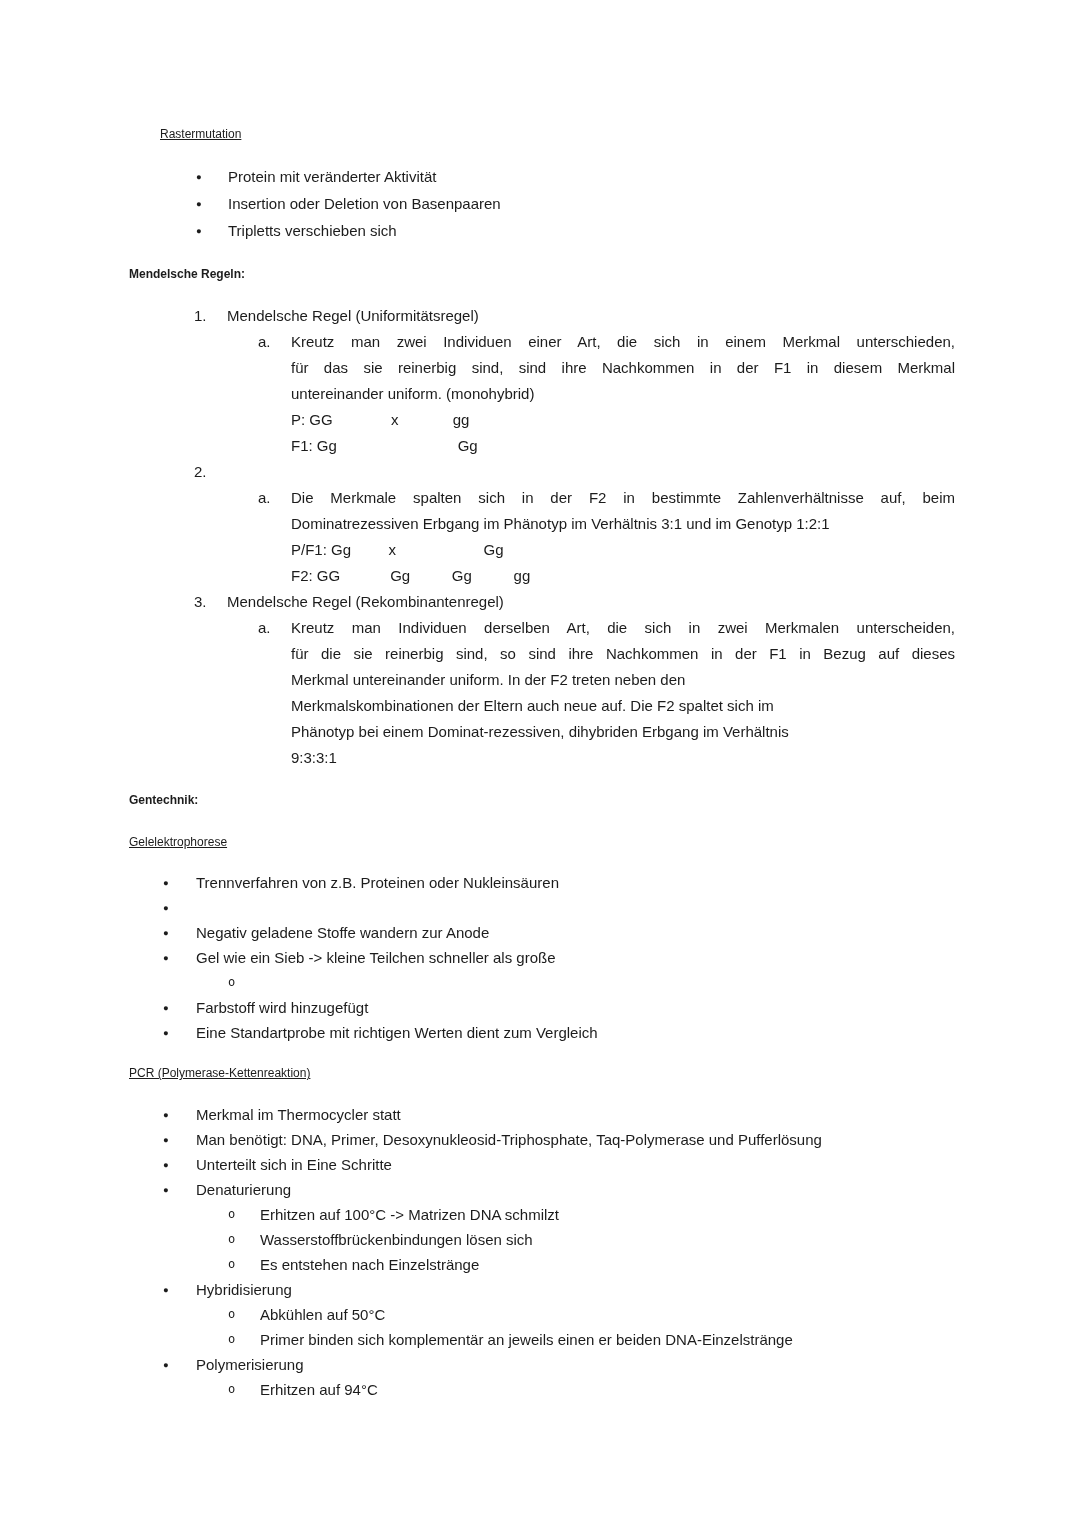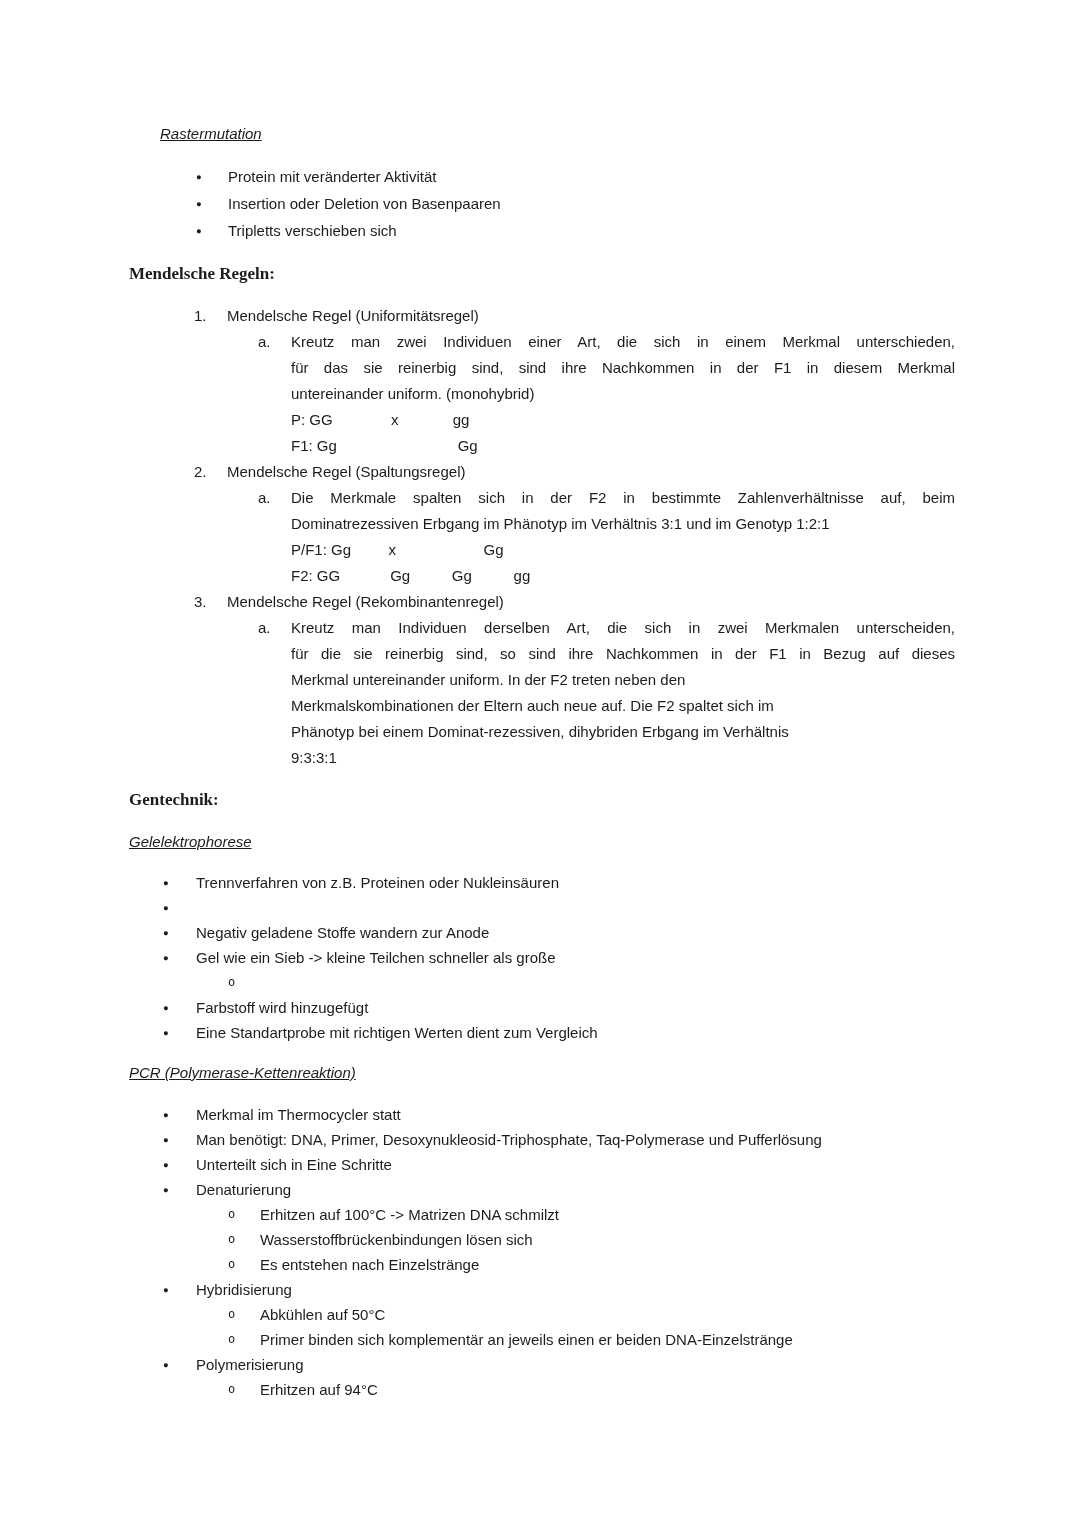--- a/index.html
+++ b/index.html
@@ -16,24 +16,24 @@
     line-height:26px;
     padding-top:121px;
     overflow:hidden;
   }
 
   .mb15 { margin-bottom:15px; }
   .mb16 { margin-bottom:16px; }
   .mb17 { margin-bottom:17px; }
 
   
-  .h-u   { font-size:15px; font-weight:400; text-decoration:underline; line-height:26px;font-style:italic; }
+  .h-u   { font-size:12px; font-weight:400; text-decoration:underline; line-height:26px; }
   .h-raster { margin-left:160px; }
   .h-left   { margin-left:129px; }
-  .h-bold { margin-left:129px; font-size:17px; font-weight:700; line-height:26px;font-family:Liberation Serif, serif; }
+  .h-bold { margin-left:129px; font-size:12px; font-weight:700; line-height:26px; }
 
   
   .row { display:flex; align-items:flex-start; }
   .mk  { flex:0 0 auto; }
   .txt { flex:1 1 auto; }
 
   
   .raster-row { padding-left:196px; line-height:27px; }
   .raster-row .mk { width:32px; }
 
@@ -98,21 +98,20 @@
         <div class="pline just">Kreutz man zwei Individuen einer Art, die sich in einem Merkmal unterschieden,</div>
         <div class="pline just">für das sie reinerbig sind, sind ihre Nachkommen in der F1 in diesem Merkmal</div>
         <div class="pline">untereinander uniform. (monohybrid)</div>
         <div class="cross">P: GG              x             gg</div>
         <div class="cross">F1: Gg                             Gg</div>
       </div>
     </div>
 
     <div class="row num-row">
       <span class="mk">2.</span>
-      <span class="txt">Mendelsche Regel (Spaltungsregel)</span>
     </div>
     <div class="row letter-row">
       <span class="mk">a.</span>
       <div class="ptext">
         <div class="pline just">Die Merkmale spalten sich in der F2 in bestimmte Zahlenverhältnisse auf, beim</div>
         <div class="pline">Dominatrezessiven Erbgang im Phänotyp im Verhältnis 3:1 und im Genotyp 1:2:1</div>
         <div class="cross">P/F1: Gg         x                     Gg</div>
         <div class="cross">F2: GG            Gg          Gg          gg</div>
       </div>
     </div>

